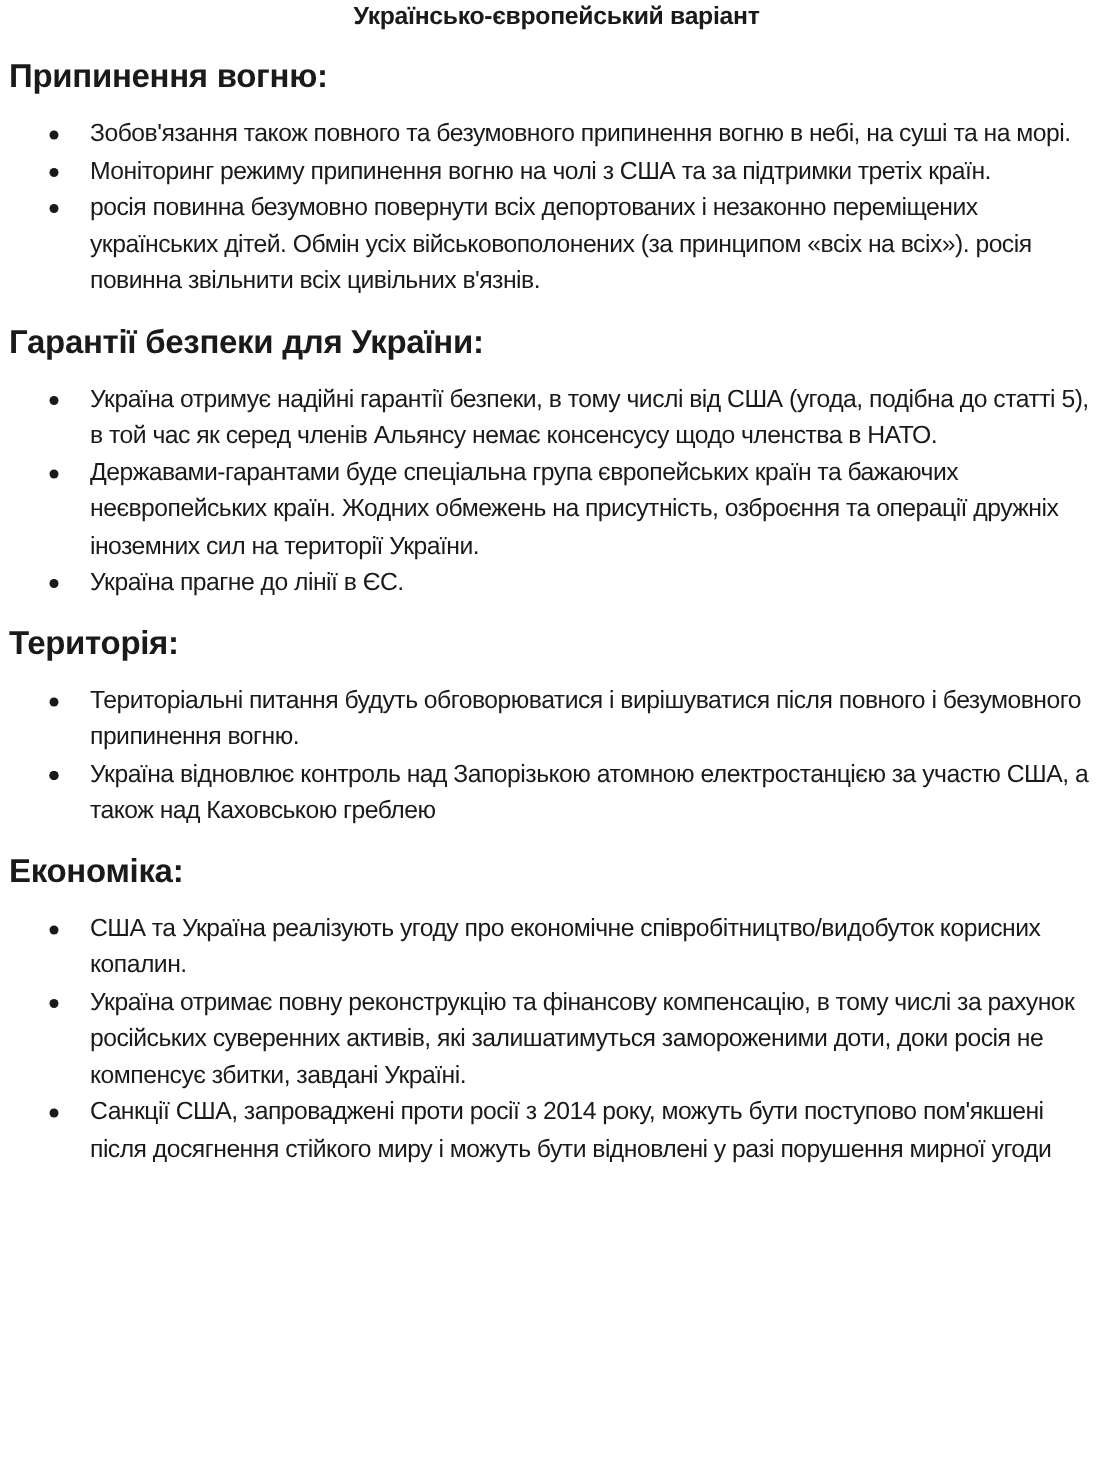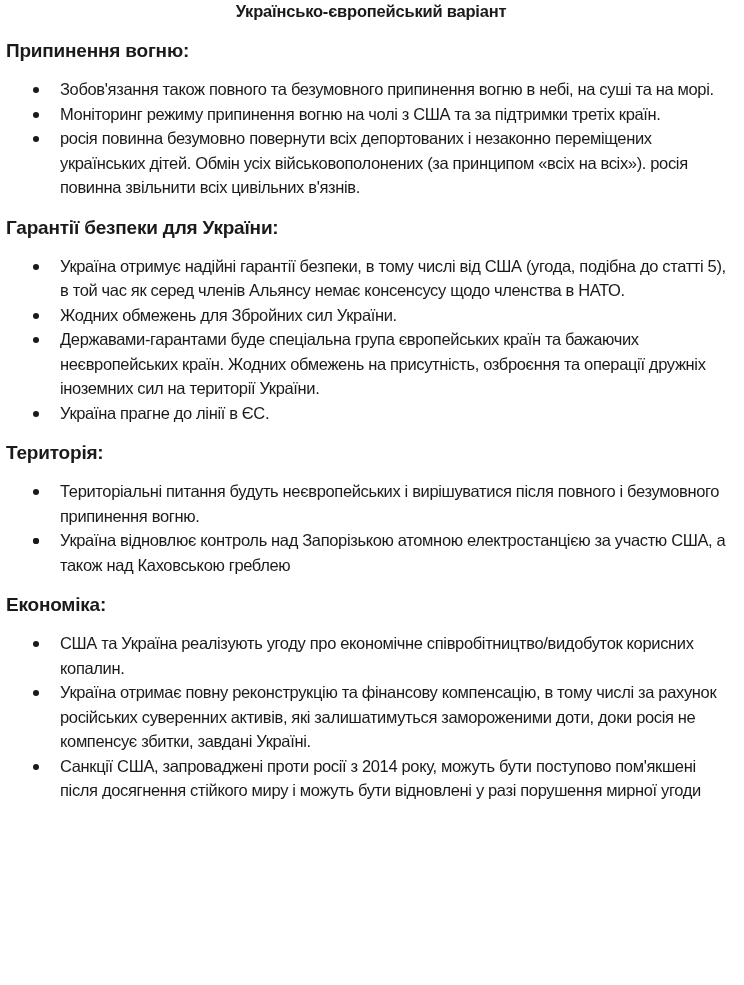--- a/index.html
+++ b/index.html
@@ -8,21 +8,21 @@
     font-family: "Liberation Sans", sans-serif;
     color: #1a1a1a;
   }
   .doc { position: relative; padding: 0 8px 0 6px; }
   .title {
     text-align: center; font-weight: bold; font-size: 16.5px;
     margin: 0; padding-top: 0; height: 26px; line-height: 22px;
     letter-spacing: -0.2px;
   }
   .section-heading {
-    font-weight: bold; font-size: 19px; margin: 0;
+    font-weight: bold; font-size: 22px; margin: 0;
     line-height: 22px; letter-spacing: -0.2px;
   }
   ul.items { list-style: none; margin: 0; padding: 0; }
   ul.items li {
     position: relative; padding-left: 54px; font-size: 16.5px;
     line-height: 24.5px; letter-spacing: -0.35px; margin-bottom: 0;
   }
   ul.items li .bullet {
     position: absolute; left: 27px; top: 10px;
     width: 6px; height: 6px; border-radius: 50%; background: #1a1a1a;
@@ -45,28 +45,27 @@
   <h2 class="section-heading s1-h">Припинення вогню:</h2>
   <ul class="items s1-list">
     <li><span class="bullet"></span><span>Зобов'язання також повного та безумовного припинення вогню в небі, на суші та на морі.</span></li>
     <li><span class="bullet"></span><span>Моніторинг режиму припинення вогню на чолі з США та за підтримки третіх країн.</span></li>
     <li><span class="bullet"></span><span>росія повинна безумовно повернути всіх депортованих і незаконно переміщених українських дітей. Обмін усіх військовополонених (за принципом «всіх на всіх»). росія повинна звільнити всіх цивільних в'язнів.</span></li>
   </ul>
 
   <h2 class="section-heading s2-h">Гарантії безпеки для України:</h2>
   <ul class="items s2-list">
     <li><span class="bullet"></span><span>Україна отримує надійні гарантії безпеки, в тому числі від США (угода, подібна до статті 5), в той час як серед членів Альянсу немає консенсусу щодо членства в НАТО.</span></li>
-    <li><span class="bullet"></span><span>Жодних обмежень для Збройних сил України.</span></li>
     <li><span class="bullet"></span><span>Державами-гарантами буде спеціальна група європейських країн та бажаючих неєвропейських країн. Жодних обмежень на присутність, озброєння та операції дружніх іноземних сил на території України.</span></li>
     <li><span class="bullet"></span><span>Україна прагне до лінії в ЄС.</span></li>
   </ul>
 
   <h2 class="section-heading s3-h">Територія:</h2>
   <ul class="items s3-list">
-    <li><span class="bullet"></span><span>Територіальні питання будуть неєвропейських і вирішуватися після повного і безумовного припинення вогню.</span></li>
+    <li><span class="bullet"></span><span>Територіальні питання будуть обговорюватися і вирішуватися після повного і безумовного припинення вогню.</span></li>
     <li><span class="bullet"></span></li>
     <li><span class="bullet"></span><span>Україна відновлює контроль над Запорізькою атомною електростанцією за участю США, а також над Каховською греблею</span></li>
   </ul>
 
   <h2 class="section-heading s4-h">Економіка:</h2>
   <ul class="items s4-list">
     <li><span class="bullet"></span><span>США та Україна реалізують угоду про економічне співробітництво/видобуток корисних копалин.</span></li>
     <li><span class="bullet"></span><span>Україна отримає повну реконструкцію та фінансову компенсацію, в тому числі за рахунок російських суверенних активів, які залишатимуться замороженими доти, доки росія не компенсує збитки, завдані Україні.</span></li>
     <li><span class="bullet"></span><span>Санкції США, запроваджені проти росії з 2014 року, можуть бути поступово пом'якшені після досягнення стійкого миру і можуть бути відновлені у разі порушення мирної угоди</span></li>
   </ul>

